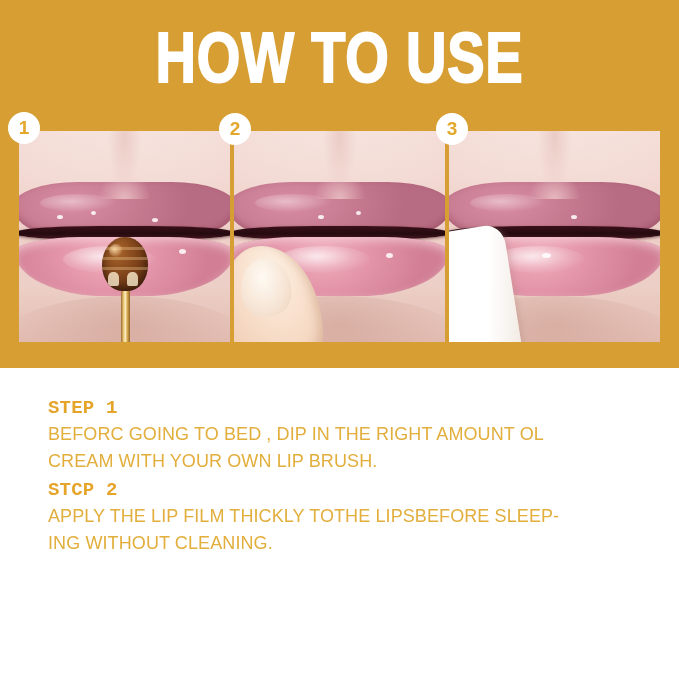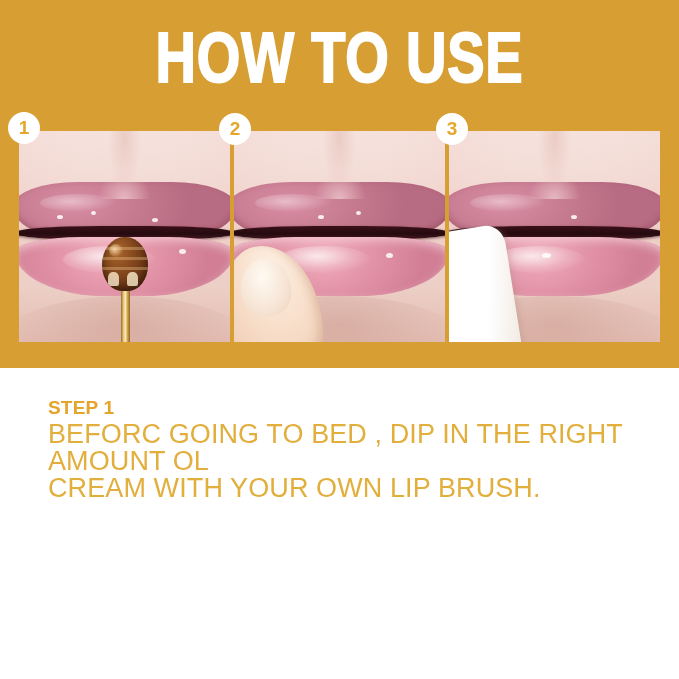--- a/index.html
+++ b/index.html
@@ -277,31 +277,31 @@
   
   .instructions {
     position: absolute;
     left: 48px;
     top: 395px;
     width: 600px;
   }
   .step-block { margin: 0 0 2px 0; }
   .step-label {
     color: #e5a42a;
-    font-family: Liberation Sans, sans-serif;
+    font-family: Liberation Mono, monospace;
     font-weight: bold;
     font-size: 19px;
     line-height: 26px;
     letter-spacing: 0.2px;
   }
   .step-body {
     color: #e2ae3c;
     font-family: "Liberation Sans", sans-serif;
     font-weight: normal;
-    font-size: 27px;
+    font-size: 18px;
     line-height: 27px;
     letter-spacing: 0.1px;
     white-space: pre-line;
   }
 </style>
 </head>
 <body>
 
 <div class="banner">
   <div class="title">HOW TO USE</div>
@@ -370,18 +370,21 @@
 
 <div class="instructions">
 
   <div class="step-block">
     <div class="step-label">STEP 1</div>
     <div class="step-body">BEFORC GOING TO BED , DIP IN THE RIGHT AMOUNT OL
 CREAM WITH YOUR OWN LIP BRUSH.</div>
   </div>
 
   <div class="step-block">
+    <div class="step-label">STCP 2</div>
+    <div class="step-body">APPLY THE LIP FILM THICKLY TOTHE LIPSBEFORE SLEEP-
+ING WITHOUT CLEANING.</div>
   </div>
 
   <div class="step-block">
   </div>
 
 </div>
 
 </body></html>

